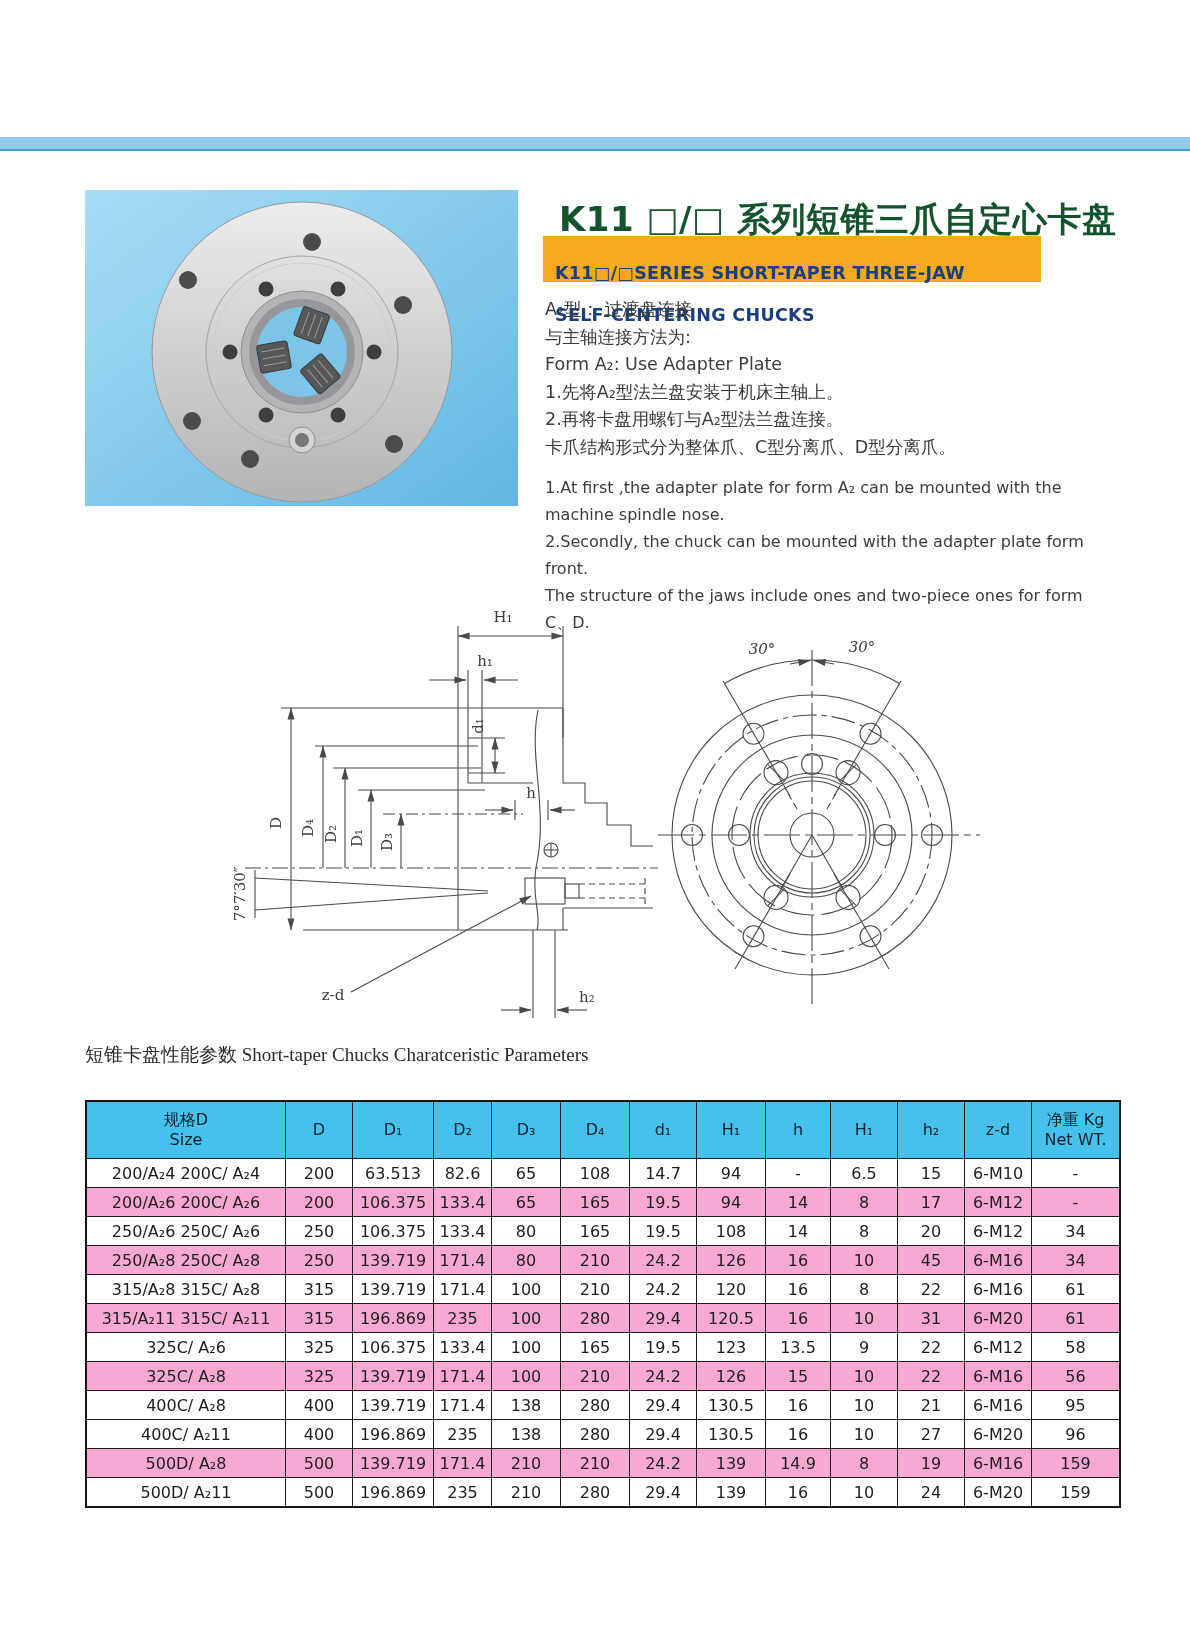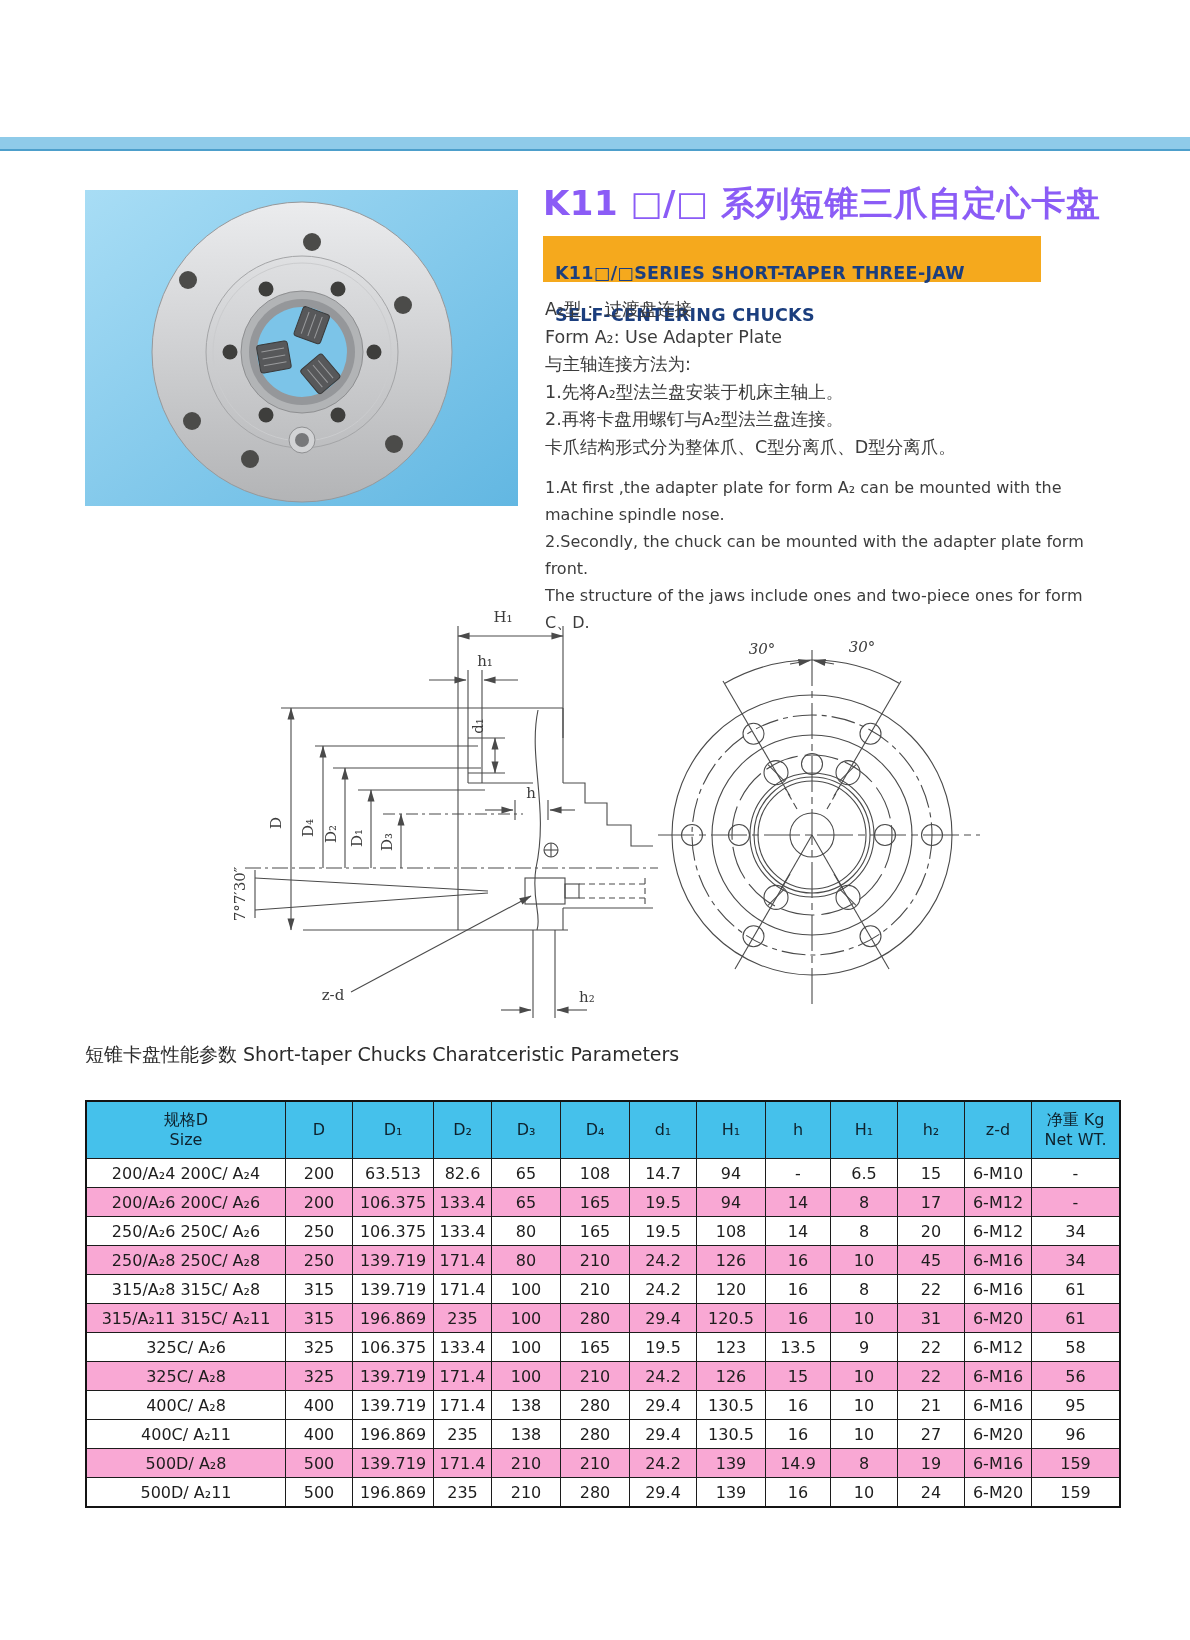--- a/index.html
+++ b/index.html
@@ -3,37 +3,37 @@
 <meta charset="utf-8">
 <style>
   html,body{margin:0;padding:0;background:#ffffff;}
   .page{position:relative;width:1190px;height:1640px;background:#ffffff;overflow:hidden;
         font-family:"DejaVu Sans",sans-serif;color:#3f3f3f;}
   .top-bar{position:absolute;left:0;top:137px;width:1190px;height:12px;
            background:#8FCBE9;border-bottom:2px solid #4D9FCB;}
   
   .photo{position:absolute;left:85px;top:190px;width:433px;height:316px;}
   
-  .title{position:absolute;left:543px;top:181px;width:580px;margin:0;
-         font-size:34px;font-weight:800;color:#8b5cf6;letter-spacing:0.5px;white-space:nowrap;}
+  .title{position:absolute;left:543px;top:181px;width:580px;margin:16px;
+         font-size:34px;font-weight:800;color:#14532d;letter-spacing:0.5px;white-space:nowrap;}
   .banner{position:absolute;left:543px;top:236px;width:486px;height:38px;
           background:#F5A91D;padding:5px 0 3px 12px;}
   .banner div{font-size:17.5px;font-weight:bold;color:#1B3E7E;line-height:20px;letter-spacing:0.3px;margin-top:22px;}
   
   .cn-text{position:absolute;left:545px;top:296px;width:580px;}
   .cn-text div{font-size:17.5px;line-height:27.5px;color:#3c3c3c;}
   .en-text{position:absolute;left:545px;top:474px;width:565px;}
   .en-text div{font-size:16px;line-height:27px;color:#3c3c3c;}
   
   .sec-view{position:absolute;left:233px;top:578px;}
   .front-view{position:absolute;left:650px;top:592px;}
   .dl{font-family:"DejaVu Serif",serif;font-size:15px;fill:#3c3c3c;stroke:none;}
   .dli{font-family:"DejaVu Serif",serif;font-size:15px;font-style:italic;fill:#3c3c3c;stroke:none;}
   
-  .table-title{position:absolute;left:85px;top:1042px;font-size:19px;color:#2b2b2b;}
+  .table-title{position:absolute;left:85px;top:1042px;font-size:19px;color:#2b2b2b;font-family:Liberation Serif, serif;}
   table.params{position:absolute;left:85px;top:1100px;width:1020px;border-collapse:collapse;
                table-layout:fixed;border:2px solid #141414;}
   table.params th,table.params td{border:1px solid #1c1c1c;text-align:center;vertical-align:middle;
                padding:0;font-size:16px;color:#1d1d1d;}
   table.params thead th{background:#45C1EB;height:56px;font-weight:normal;
                white-space:pre-line;color:#0e222d;line-height:20px;}
   table.params td{height:28px;}
   table.params tr.alt{background:#f9a8d4;}
   th.c0{width:198px;margin-top:28px;} th.c1{width:66px;} th.c2{width:80px;} th.c3{width:57px;}
   th.c4{width:68px;} th.c5{width:68px;} th.c6{width:66px;} th.c7{width:68px;}
@@ -111,22 +111,22 @@
   </div>
 
   <h1 class="title">K11 □/□ 系列短锥三爪自定心卡盘</h1>
   <div class="banner">
     <div>K11□/□SERIES SHORT-TAPER THREE-JAW</div>
     <div>SELF-CENTERING CHUCKS</div>
   </div>
 
   <div class="cn-text">
     <div>A₂型： 过渡盘连接</div>
+    <div>与主轴连接方法为:</div>
     <div>Form A₂:  Use Adapter Plate</div>
-    <div>与主轴连接方法为:</div>
     <div>1.先将A₂型法兰盘安装于机床主轴上。</div>
     <div>2.再将卡盘用螺钉与A₂型法兰盘连接。</div>
     <div>卡爪结构形式分为整体爪、C型分离爪、D型分离爪。</div>
   </div>
 
   <div class="en-text">
     <div>1.At first ,the adapter plate for form A₂ can be mounted with the machine spindle nose.</div>
     <div>2.Secondly, the chuck can be mounted with the adapter plate form front.</div>
     <div>The structure of the jaws include ones and two-piece ones for form C、D.</div>
   </div>

